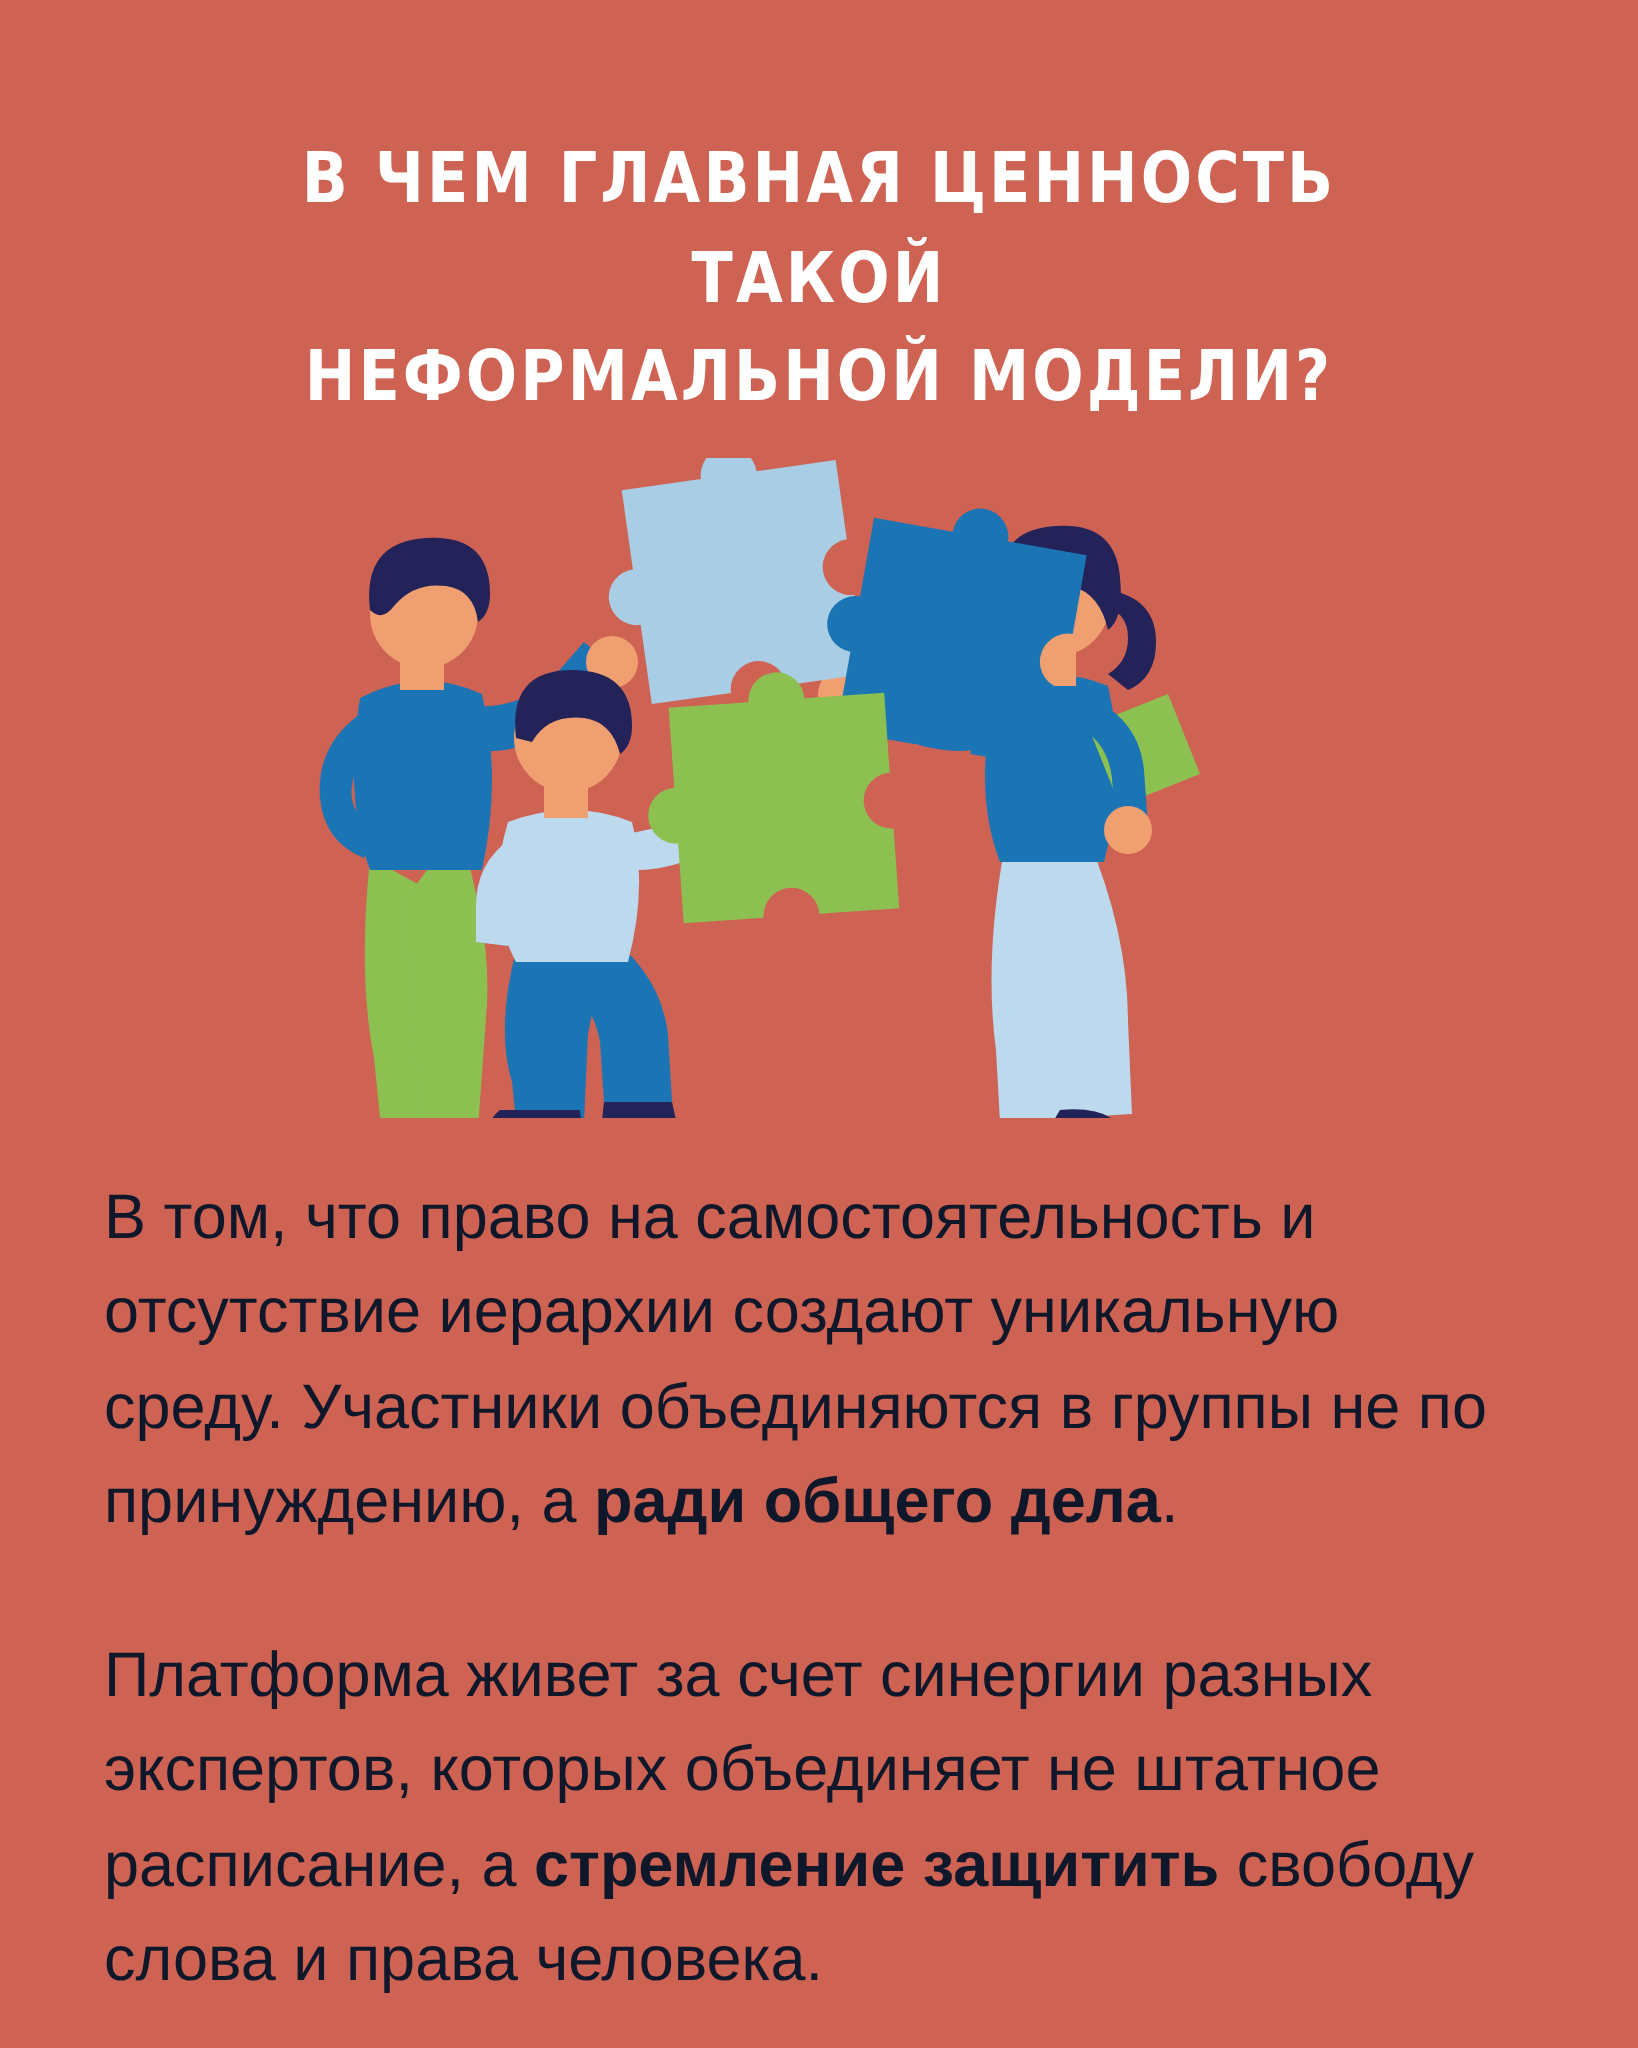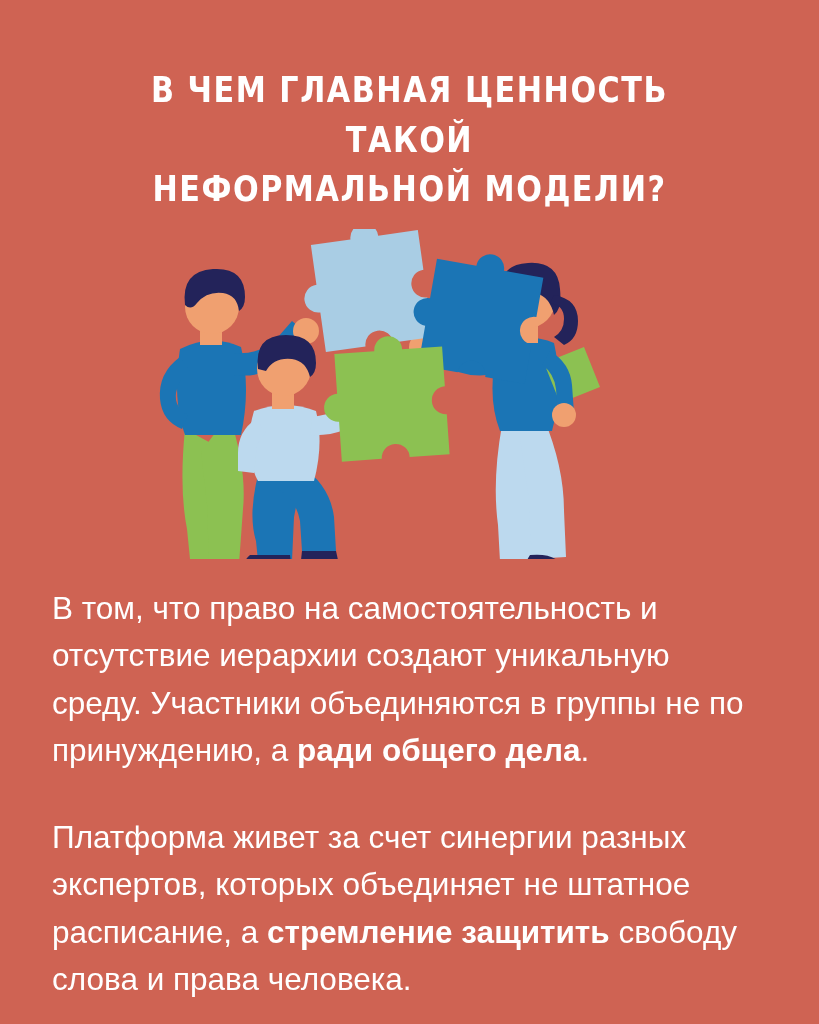--- a/index.html
+++ b/index.html
@@ -41,21 +41,21 @@
     width: 819px;
     height: 330px;
     margin-top: 14px;
   }
   .illustration-wrap svg {
     display: block;
     margin: 0 auto;
   }
   .body-text {
     padding: 26px 52px 0 52px;
-    color: #ffffff;
+    color: #0f172a;
     font-family: "Liberation Sans", sans-serif;
     font-size: 31.5px;
     line-height: 1.50;
   }
   .para {
     margin: 0 0 40px 0;
   }
   .para:last-child {
     margin-bottom: 16px;
   }

